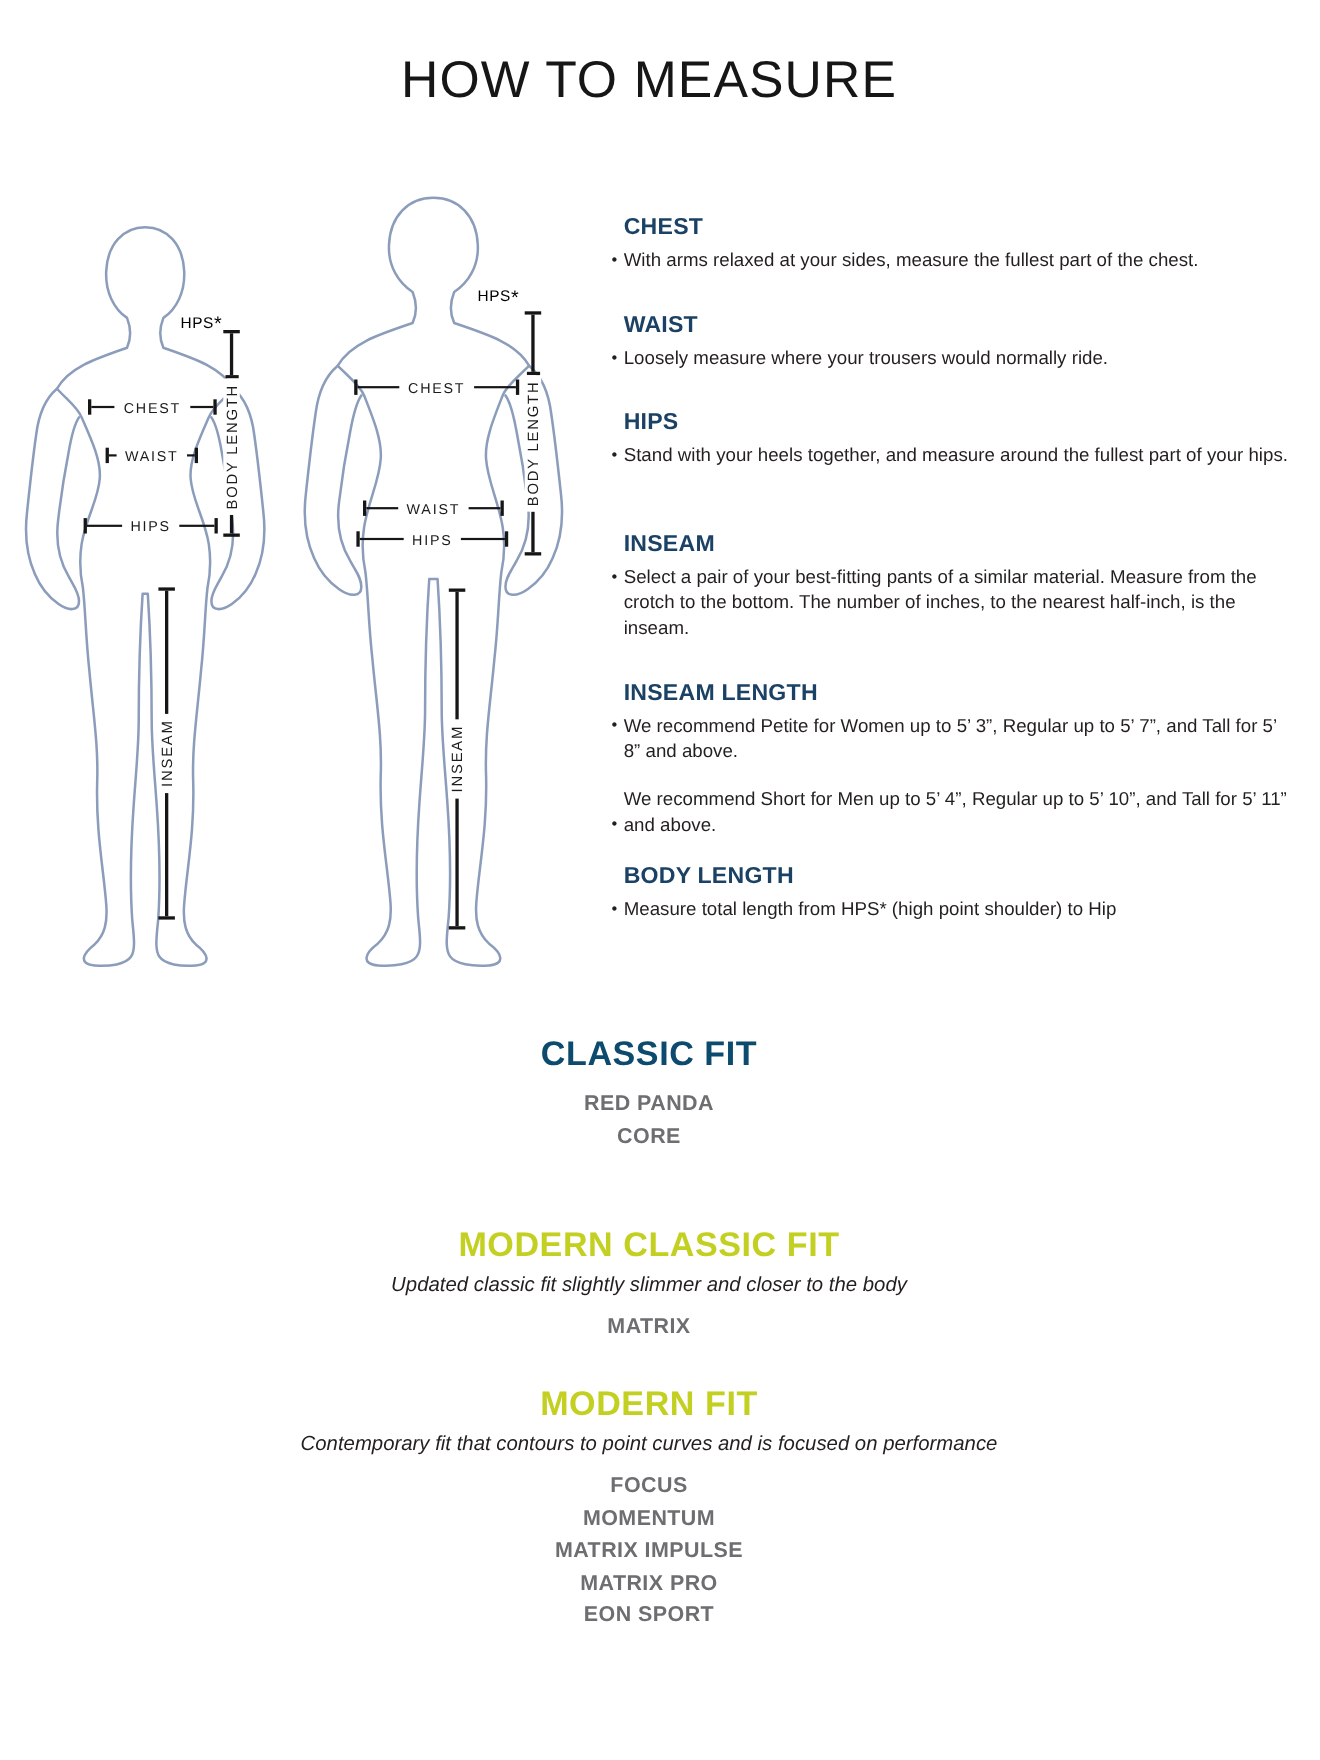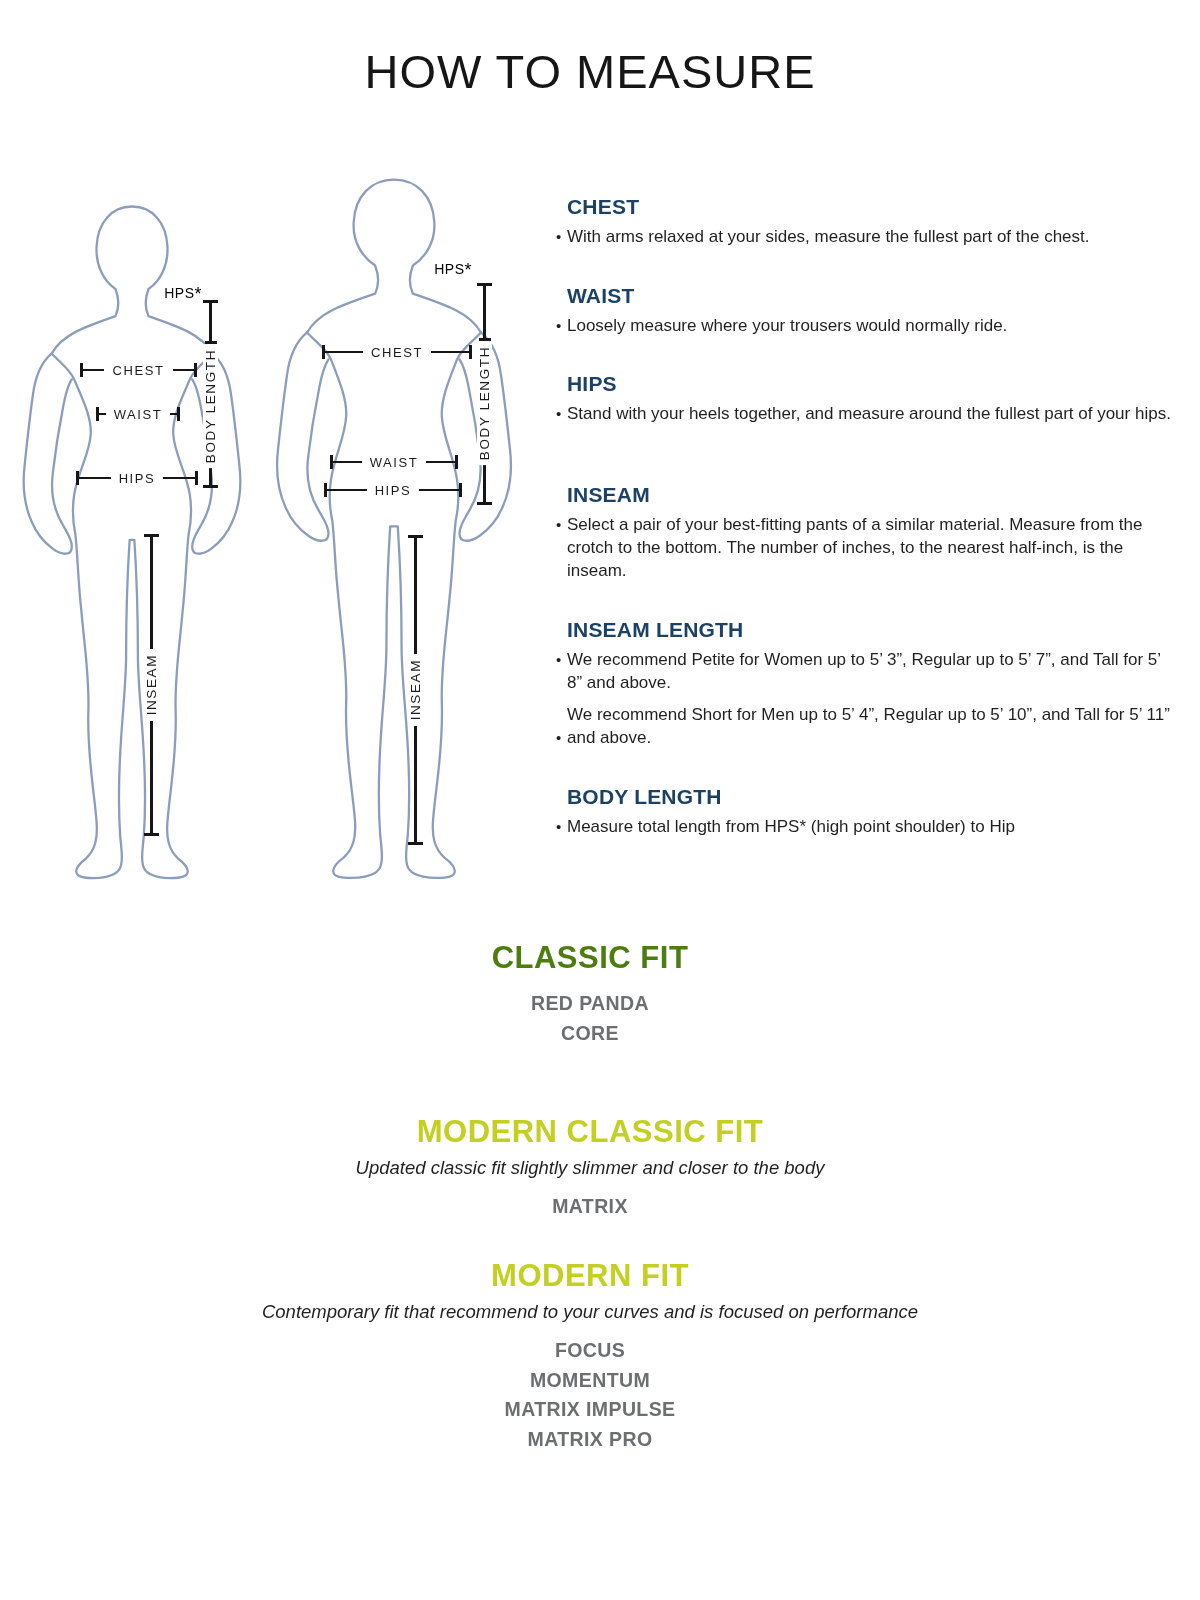--- a/index.html
+++ b/index.html
@@ -26,32 +26,32 @@
   .vmeasure .lbl{flex:none;writing-mode:vertical-rl;transform:rotate(180deg);
                  font-size:13.5px;letter-spacing:1.6px;color:#1c1c1c;padding:5px 0;
                  background:#fff;white-space:nowrap;}
   .hps{position:absolute;font-size:14px;color:#000000;letter-spacing:0.5px;text-align:right;}
   .hps .ast{font-size:18px;vertical-align:-2px;}
   
   .m-section{position:absolute;left:556px;width:616px;}
   .m-section h2{margin:0 0 6px 0;padding-left:11px;font-size:21px;font-weight:700;
                 color:#1b4265;letter-spacing:0.2px;}
   .bullet{display:flex;font-size:17px;line-height:1.36;color:#231f20;}
-  .bullet + .bullet{margin-top:9px;align-items:flex-end;}
+  .bullet + .bullet{margin-top:21px;align-items:flex-end;}
   .bullet::before{content:"\2022";flex:none;width:11px;font-style:normal;font-size:15px;
                   line-height:1.55;color:#231f20;}
   .bullet span{font-weight:500;}
   
   .fit{position:absolute;left:0;width:1180px;text-align:center;}
   .fit .fit-name{font-size:31px;font-weight:700;letter-spacing:0.5px;}
   .fit .fit-desc{margin-top:7px;font-style:italic;font-size:18.5px;color:#231f20;}
   .fit .brands{margin-top:13px;}
   .fit .brand{font-size:19.5px;font-weight:700;color:#6d6e71;line-height:29.5px;
               letter-spacing:0.4px;}
-  .pink{color:#4d7c0f;}
+  .pink{color:#0c4a6e;}
   .green{color:#c3d022;}
 </style>
 </head>
 <body>
 
 <div class="page">
 
   <div class="title">HOW TO MEASURE</div>
 
   <svg class="fig" style="left:14px;top:202px;" width="236" height="678" viewBox="0 0 200 600" preserveAspectRatio="none">
@@ -241,22 +241,23 @@
   <div class="fit" style="top:1114px;">
     <div class="fit-name green">MODERN CLASSIC FIT</div>
     <div class="fit-desc">Updated classic fit slightly slimmer and closer to the body</div>
     <div class="brands">
       <div class="brand">MATRIX</div>
     </div>
   </div>
 
   <div class="fit" style="top:1258px;">
     <div class="fit-name green">MODERN FIT</div>
-    <div class="fit-desc">Contemporary fit that recommend to your curves and is focused on performance</div>
+    <div class="fit-desc">Contemporary fit that contours to point curves and is focused on performance</div>
     <div class="brands">
       <div class="brand">FOCUS</div>
       <div class="brand">MOMENTUM</div>
       <div class="brand">MATRIX IMPULSE</div>
       <div class="brand">MATRIX PRO</div>
+      <div class="brand">EON SPORT</div>
     </div>
   </div>
 
 </div>
 
 </body></html>

